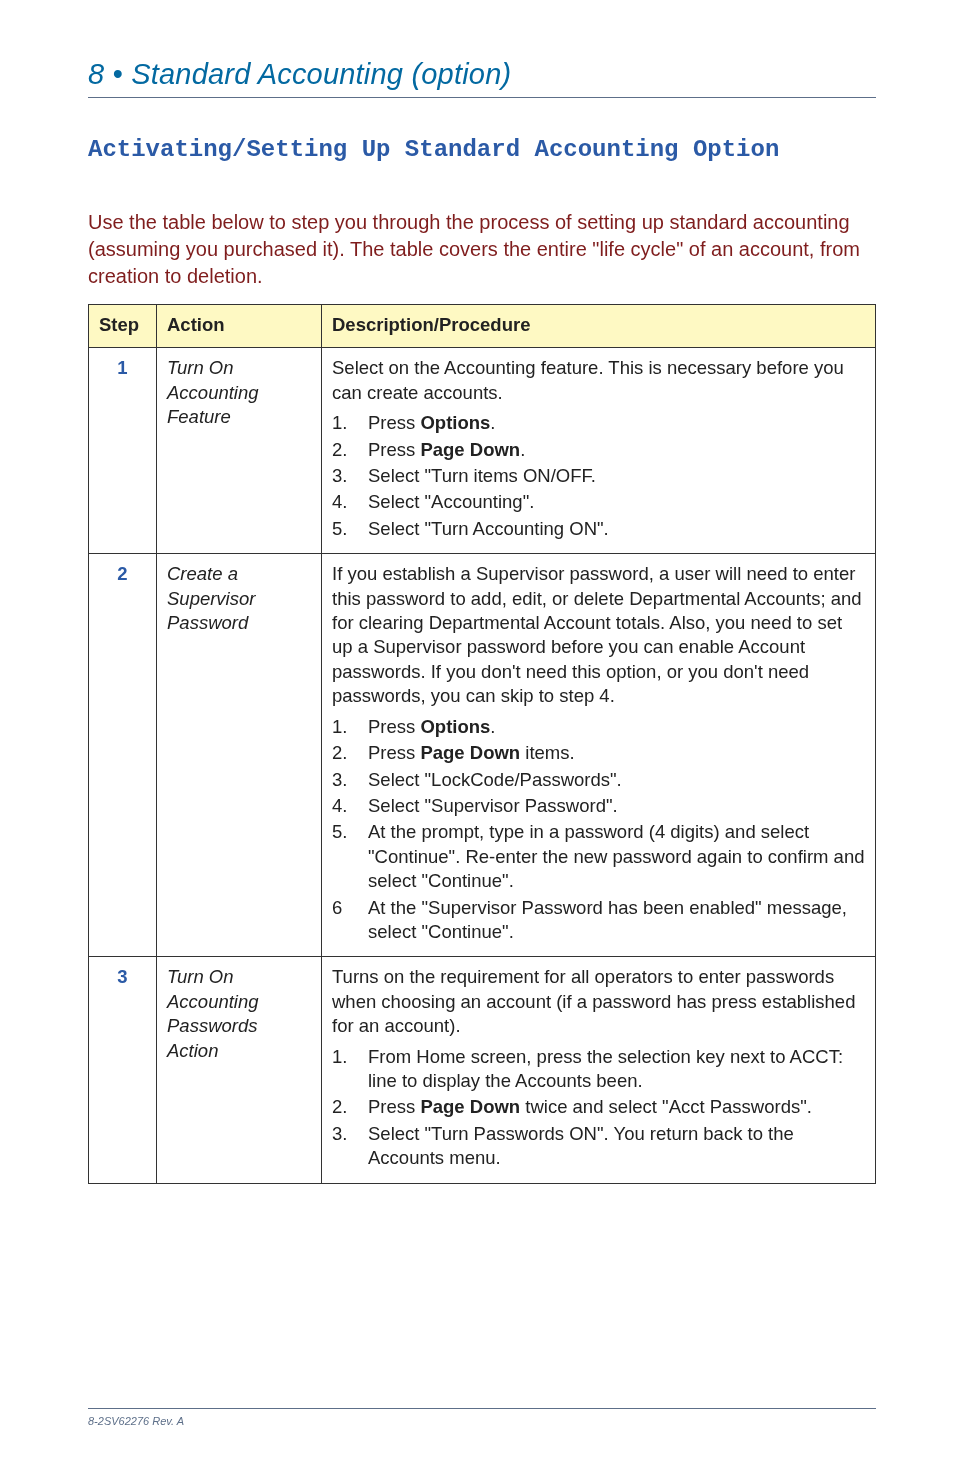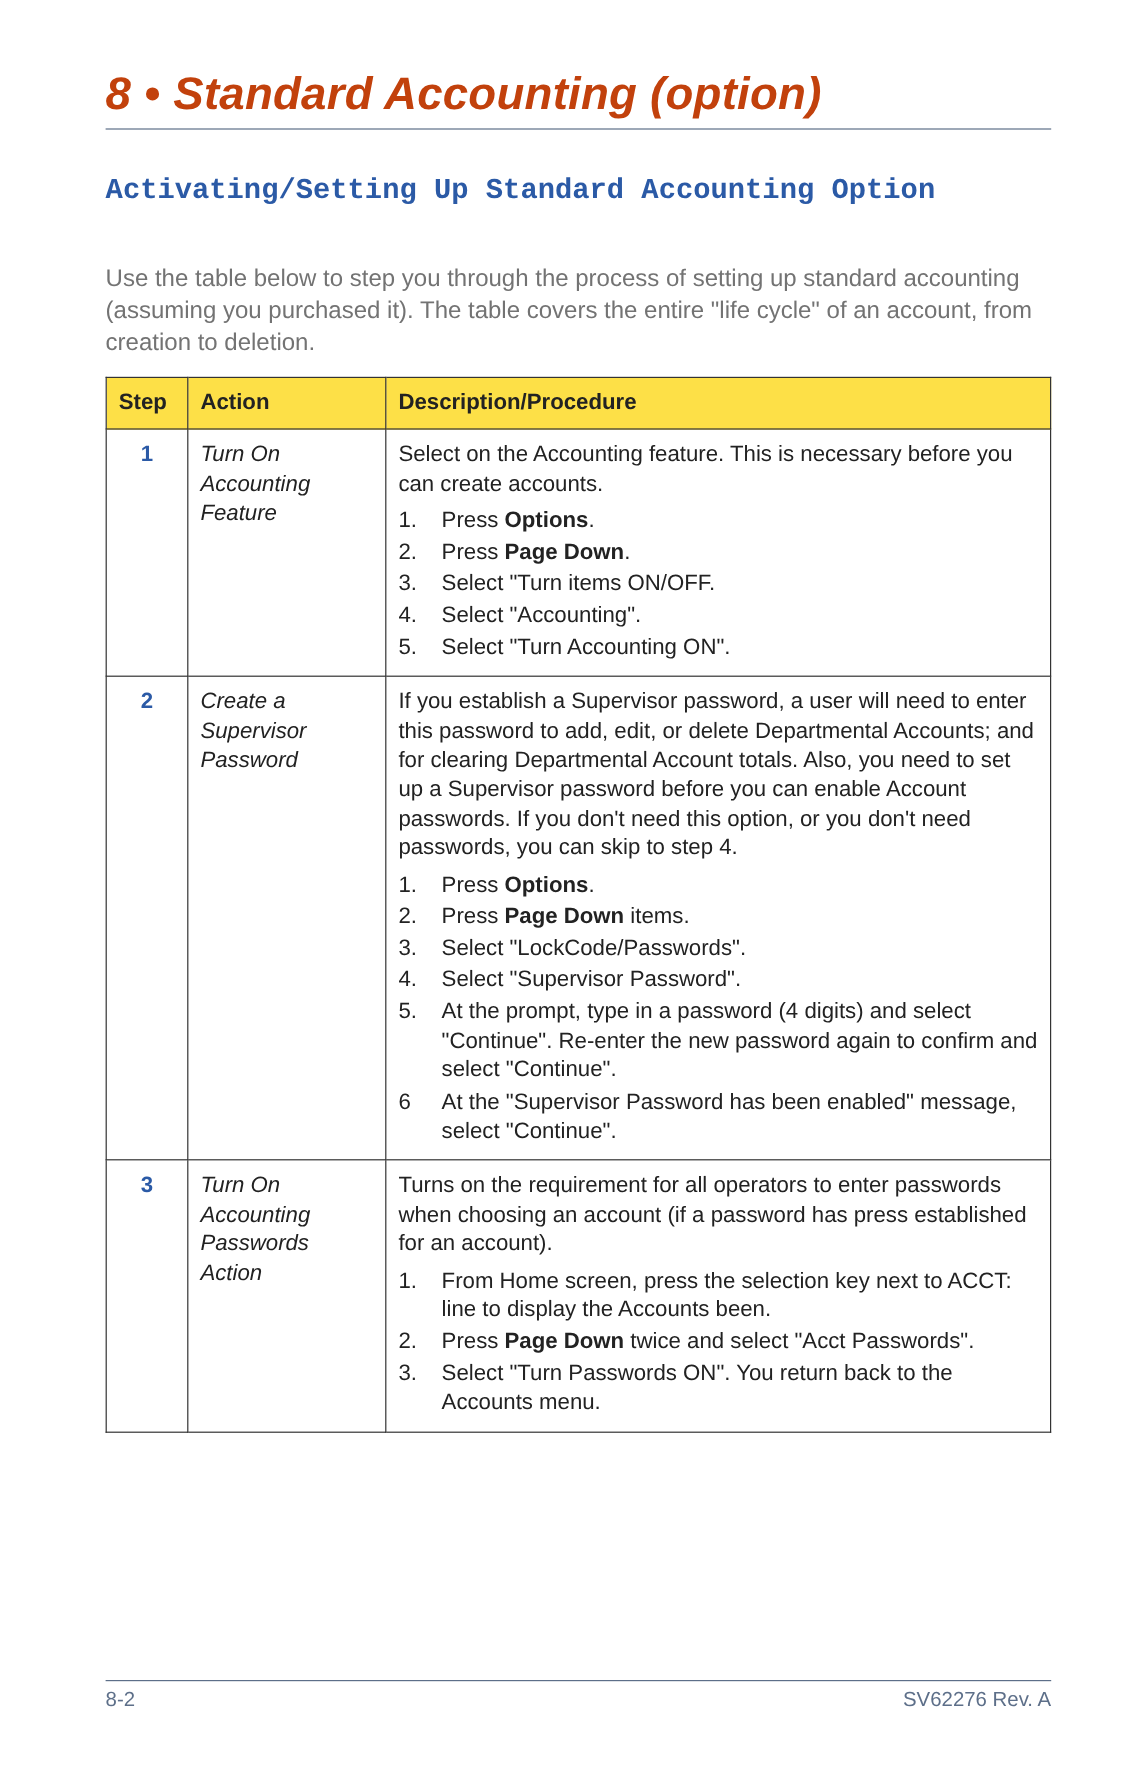--- a/index.html
+++ b/index.html
@@ -7,59 +7,59 @@
   background: #fff;
   font-family: Arial, Helvetica, sans-serif;
   color: #222;
   width: 954px;
   height: 1475px;
   position: relative;
   padding: 58px 78px 0 88px;
 }
 .chapter-title {
   font-style: italic;
-  font-weight: bold;
-  font-size: 38px;
-  color: #c2410c;
+  font-weight: normal;
+  font-size: 29px;
+  color: #0369a1;
   letter-spacing: 0.2px;
 }
 hr.rule {
   border: none;
   border-top: 1.5px solid #5d6f89;
   margin: 6px 0 0 0;
 }
 .section-heading {
   color: #2b5aa6;
   font-weight: bold;
   font-size: 24px;
   margin-top: 38px;
   margin-bottom: 10px;
   font-family: Liberation Mono, monospace;
 }
 .intro {
   font-size: 20px;
   line-height: 1.35;
-  color: #737373;
+  color: #7f1d1d;
   margin-bottom: 14px;
   margin-top: 46px;
 }
 table.proc {
   border-collapse: collapse;
   width: 100%;
   table-layout: fixed;
 }
 table.proc th, table.proc td {
   border: 1.5px solid #333;
   padding: 8px 10px 10px 10px;
   vertical-align: top;
   font-size: 18.5px;
   line-height: 1.32;
 }
 table.proc th {
-  background: #fde047;
+  background: #fef9c3;
   font-weight: bold;
   text-align: left;
 }
 col.c-step { width: 68px; }
 col.c-action { width: 165px; }
 col.c-desc { width: auto; }
 td.step-num {
   color: #2b5aa6;
   font-weight: bold;
   font-size: 20px;
@@ -89,23 +89,23 @@
   right: 78px;
   bottom: 48px;
 }
 .footer hr {
   border: none;
   border-top: 1.5px solid #5d6f89;
   margin-bottom: 6px;
 }
 .footer-row {
   display: flex;
-  justify-content: space-between;
+  font-style: italic;
   color: #5d6f89;
-  font-size: 17px;
+  font-size: 11px;
 }
 </style>
 </head>
 <body>
 
 <div class="chapter-title">8 • Standard Accounting (option)</div>
 <hr class="rule">
 
 <div class="section-heading">Activating/Setting Up Standard Accounting Option</div>
 <p class="intro">Use the table below to step you through the process of setting up standard accounting (assuming you purchased it). The table covers the entire "life cycle" of an account, from creation to deletion.</p>

